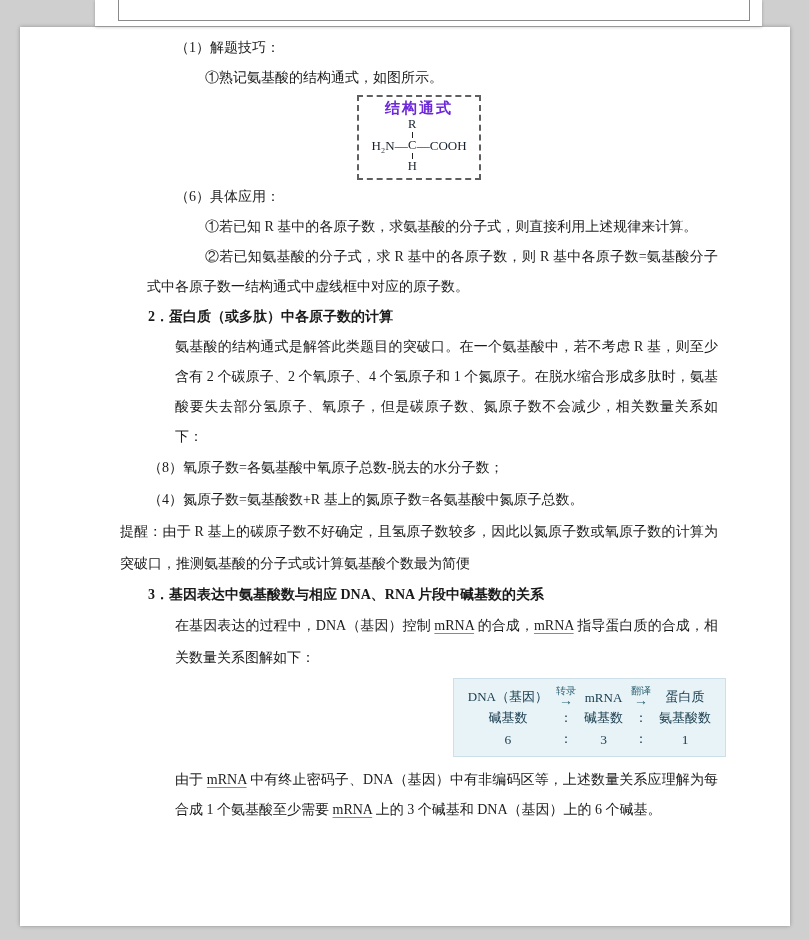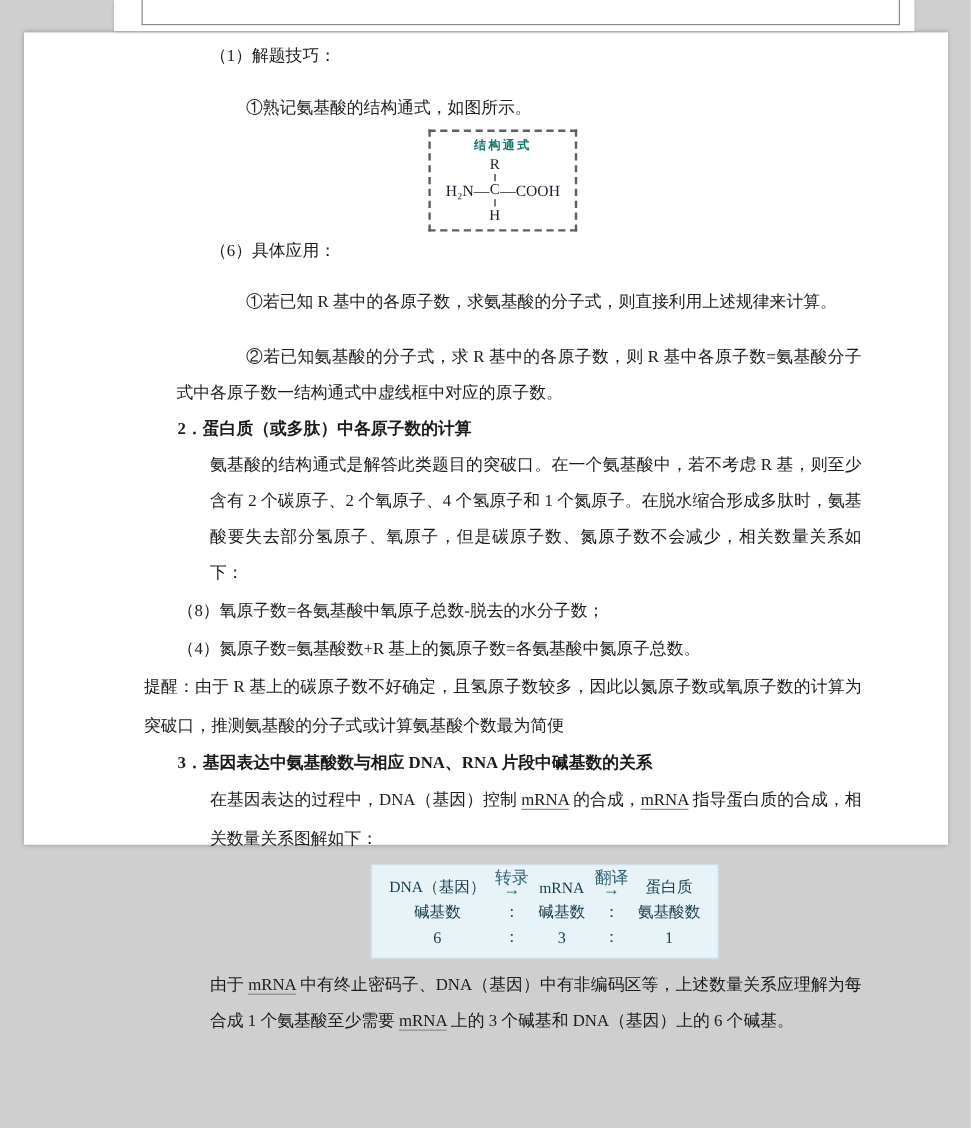--- a/index.html
+++ b/index.html
@@ -2,47 +2,47 @@
 <html><head>
 <meta charset="utf-8">
 <style>
   html,body{margin:0;padding:0;}
   body{width:809px;height:940px;background:#cfcfcf;overflow:hidden;position:relative;
        font-family:"Liberation Serif","DejaVu Serif",serif;color:#1b1b1b;}
   .prev-page{position:absolute;left:95px;top:0;width:667px;height:26px;background:#fff;
              box-shadow:0 1px 3px rgba(0,0,0,.25);z-index:2;}
   .prev-cell{position:absolute;left:23px;top:-6px;width:630px;height:26px;
              border:1px solid #8a8a8a;border-top:none;}
-  .page{position:absolute;left:20px;top:27px;width:770px;height:677px;background:#fff;
+  .page{position:absolute;left:20px;top:27px;width:770px;height:899px;background:#fff;
         box-shadow:0 0 4px rgba(0,0,0,.3);z-index:1;}
   .content{padding:6px 72px 0 100px;}
   p{margin:0;line-height:30px;font-size:14px;text-align:justify;}
   .ti55{text-indent:55px;}
-  .ti85{text-indent:85px;margin-top:13px;}
-  .p6{padding-left:27px;text-indent:58px;margin-top:16px;}
+  .ti85{text-indent:85px;}
+  .p6{padding-left:27px;text-indent:58px;}
   .pl28{padding-left:28px;}
   .pl55{padding-left:55px;}
   .bold{font-weight:700;}
   .lh32{line-height:32px;}
   .u{text-decoration:underline;text-decoration-color:#8a8a8a;text-underline-offset:3px;}
   
   .figwrap{display:flex;justify-content:center;}
   .fig1{border:2px dashed #5f5f5f;padding:3px 12px 5px;text-align:center;margin:2px 0;background:#fff;}
-  .fig1-title{font-size:10px;font-weight:700;letter-spacing:2px;line-height:17px;color:#0f766e;}
+  .fig1-title{font-size:15px;font-weight:700;letter-spacing:2px;line-height:17px;color:#6d28d9;}
   .formula{display:flex;align-items:center;justify-content:center;font-size:13px;margin-top:1px;color:#16202c;}
   .ccol{display:flex;flex-direction:column;align-items:center;}
   .ccol .atom{line-height:13px;font-size:12.5px;}
   .bond{width:1px;height:6px;background:#222;margin:1px 0;display:block;}
   
-  .fig2wrap{display:flex;justify-content:center;margin:4px 0 8px;position:relative;left:35px;}
+  .fig2wrap{display:flex;justify-content:flex-end;margin:4px 0 8px;position:relative;left:8px;}
   .fig2{background:#e7f3f7;border:1px solid #cddfe8;padding:7px 14px 8px;}
   .gene-grid{display:grid;grid-template-columns:repeat(5,auto);column-gap:8px;row-gap:3px;
              text-align:center;color:#173a4c;font-size:13px;align-items:end;}
   .arrow-cell{display:flex;flex-direction:column;align-items:center;justify-content:flex-end;}
-  .arrow-label{font-size:14px;line-height:9px;color:#2a6173;}
+  .arrow-label{font-size:10px;line-height:9px;color:#2a6173;}
   .arrow-glyph{font-size:14px;line-height:11px;color:#2a6173;}
   .gg-num{font-size:13.5px;}
 </style>
 </head>
 <body>
 
 <div class="prev-page">
   <div class="prev-cell"></div>
 </div>
 

